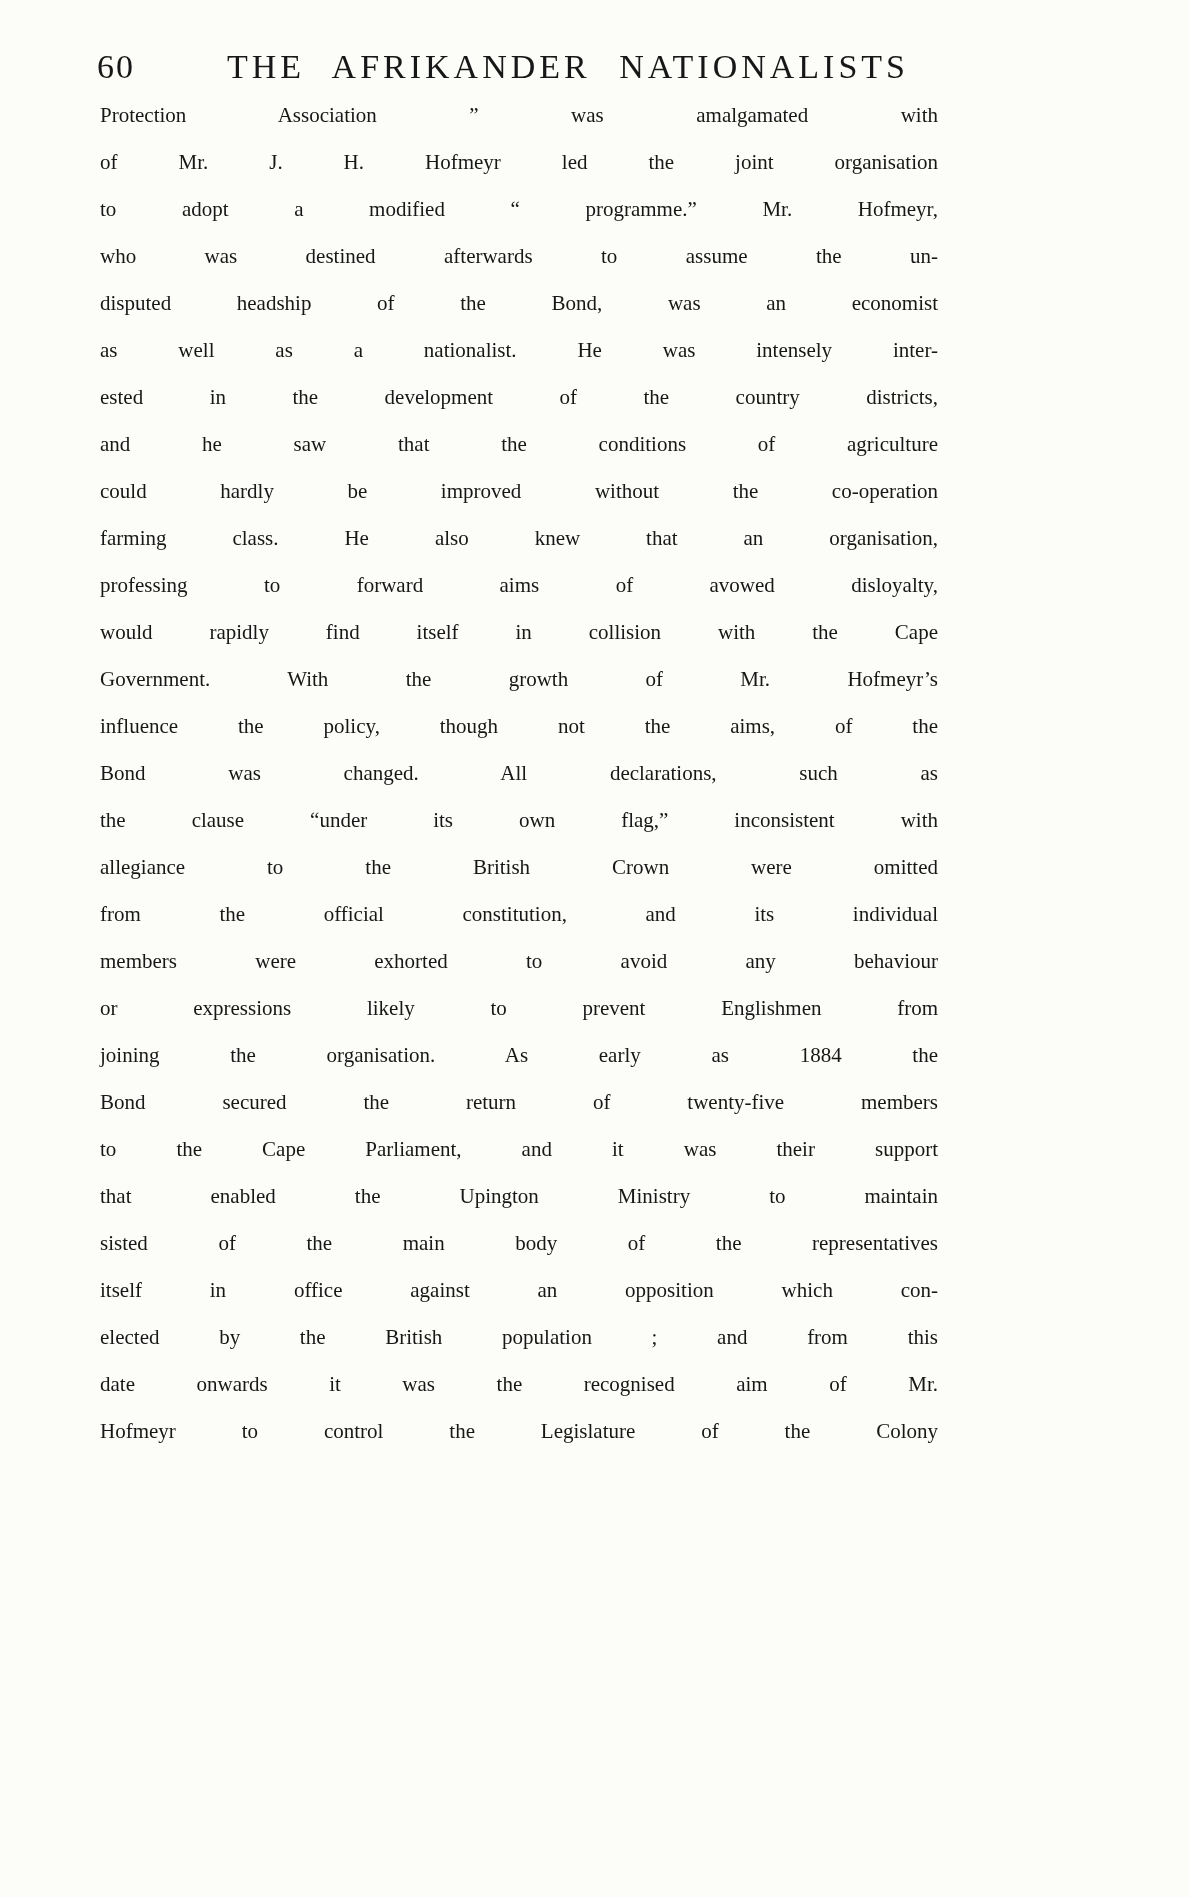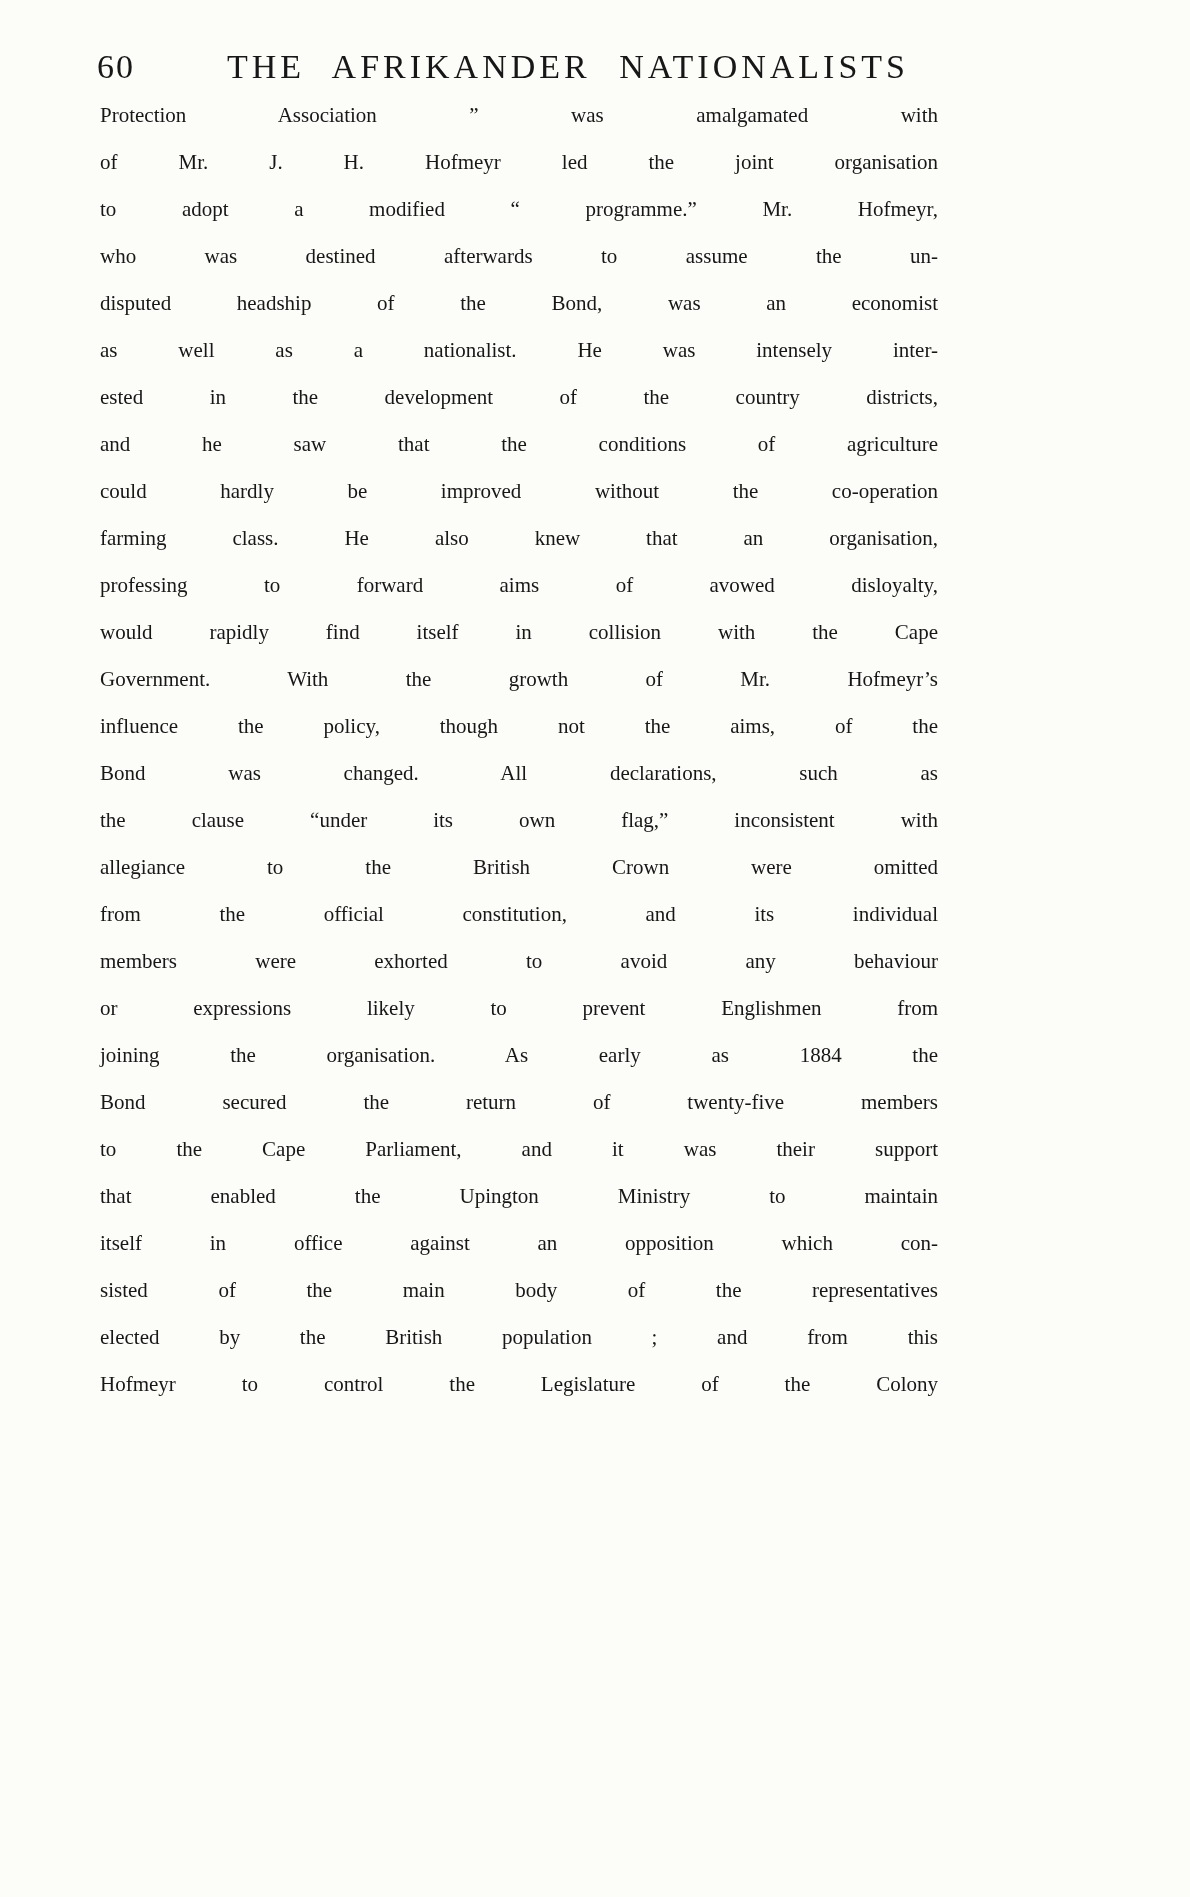--- a/index.html
+++ b/index.html
@@ -75,18 +75,19 @@
       <div class="line">Bond was changed. All declarations, such as</div>
       <div class="line">the clause “under its own flag,” inconsistent with</div>
       <div class="line">allegiance to the British Crown were omitted</div>
       <div class="line">from the official constitution, and its individual</div>
       <div class="line">members were exhorted to avoid any behaviour</div>
       <div class="line">or expressions likely to prevent Englishmen from</div>
       <div class="line">joining the organisation. As early as 1884 the</div>
       <div class="line">Bond secured the return of twenty-five members</div>
       <div class="line">to the Cape Parliament, and it was their support</div>
       <div class="line">that enabled the Upington Ministry to maintain</div>
+      <div class="line">sisted of the main body of the representatives</div>
       <div class="line">itself in office against an opposition which con-</div>
-      <div class="line">sisted of the main body of the representatives</div>
       <div class="line">elected by the British population ; and from this</div>
+      <div class="line">date onwards it was the recognised aim of Mr.</div>
       <div class="line">Hofmeyr to control the Legislature of the Colony</div>
     </div>
 </div>
 
 </body></html>

